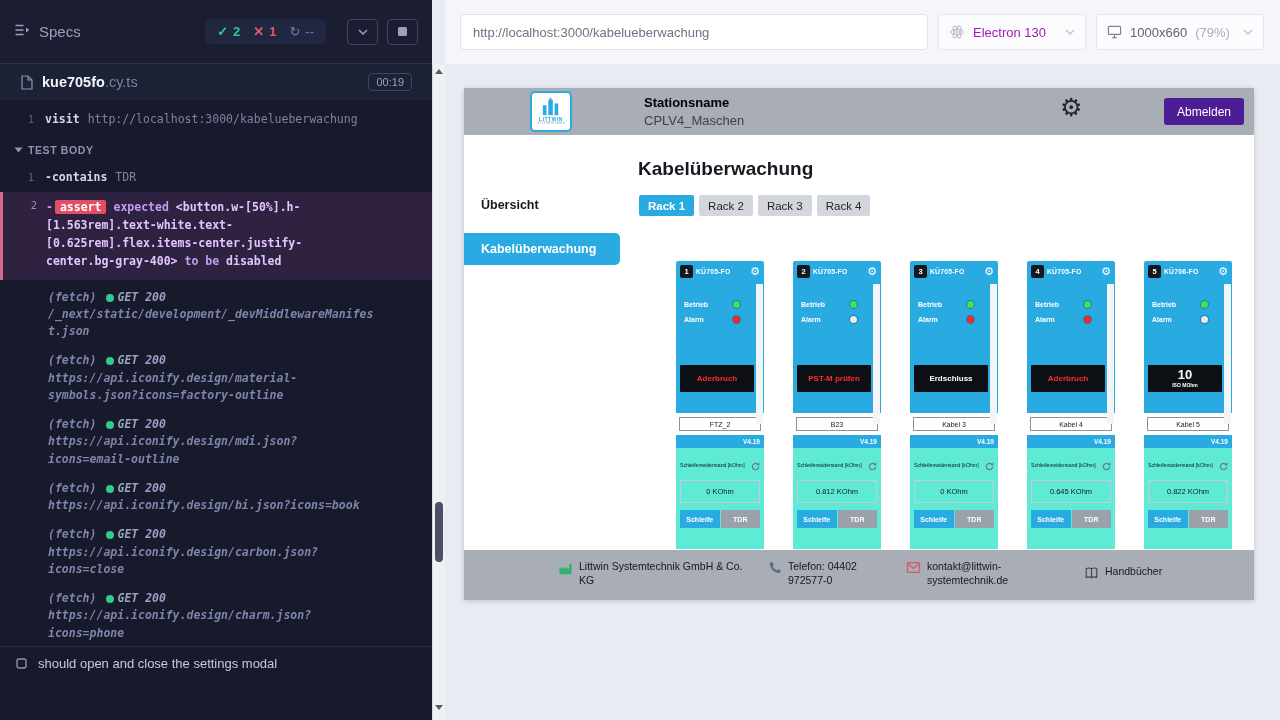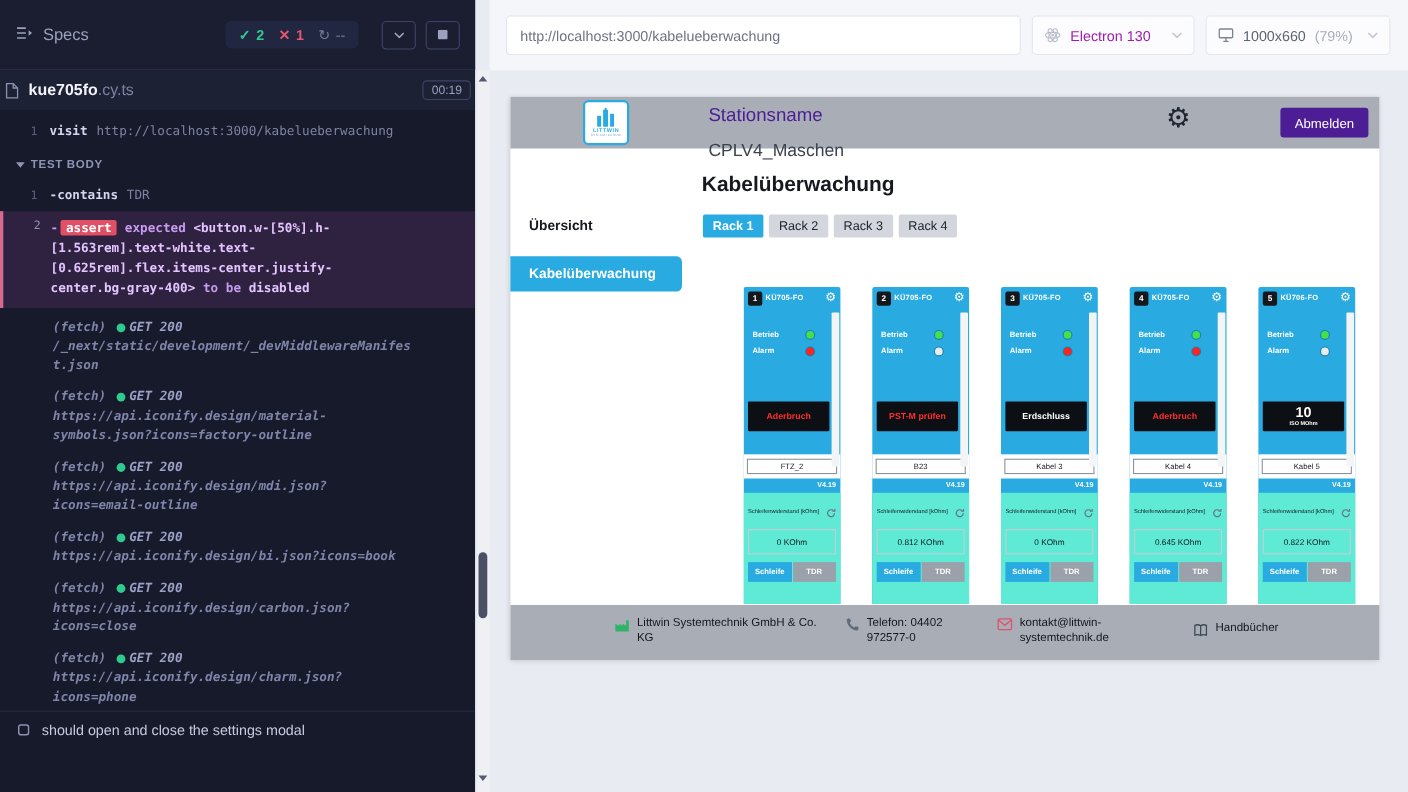--- a/index.html
+++ b/index.html
@@ -8,21 +8,21 @@
   #root{position:relative;width:1280px;height:720px;overflow:hidden;background:#e9ebf2}
 
   
   .cy{position:absolute;left:0;top:0;width:432px;height:720px;background:#171a2b;color:#c8ccdf;overflow:hidden}
   .cy-head{height:64px;display:flex;align-items:center;padding:0 14px;background:#1b1e30;border-bottom:1px solid #2b3050}
   .specs{display:flex;align-items:flex-start;gap:9px;color:#9aa0bd;font-size:15px}
   .stats{display:flex;align-items:center;gap:13px;background:#222741;border-radius:5px;padding:5px 12px;margin-left:auto;margin-right:12px;font-size:13px;font-weight:bold}
   .stat{display:flex;gap:5px;align-items:center}
   .stat.pass{color:#2fcb8e}.stat.fail{color:#e45770}.stat.pend{color:#767c9c;font-weight:normal}
   .iconbtn{width:31px;height:26px;border:1px solid #3e4468;border-radius:4px;display:flex;align-items:center;justify-content:center;color:#9aa0bd;margin-left:9px;background:transparent}
-  .spec-bar{display:flex;align-items:center;gap:9px;padding:9px 4px;background:#1d2134}
+  .spec-bar{display:flex;align-items:center;gap:9px;padding:9px 20px;background:#1d2134}
   .spec-name{font-size:14.5px;font-weight:bold;color:#f3f4fa;white-space:nowrap}
   .spec-ext{color:#7d82a4;font-weight:normal}
   .dur{margin-left:auto;border:1px solid #3e4468;border-radius:4px;padding:2px 7px;font-size:11px;color:#9aa0bd}
   .log{font-family:"DejaVu Sans Mono",monospace;font-size:11.5px;padding-top:7px}
   .lrow{display:flex;padding:4px 14px 4px 0;align-items:baseline}
   .gut{width:34px;flex:none;text-align:right;color:#5b6184;font-size:10.5px}
   .lbody{margin-left:11px;min-width:0;line-height:1.45}
   .cmd{color:#d3d7ef;font-weight:bold}
   .cmd.dash::before{content:"-"}
   .arg{color:#7d82a4;margin-left:8px;overflow-wrap:anywhere}
@@ -55,22 +55,22 @@
   .vdim{color:#5d6373}.vpct{color:#a8adbe}
   .chev{margin-left:auto;color:#c3c7d4;display:flex}
 
   
   .app{position:absolute;left:464px;top:88px;width:790px;height:512px;background:#fff;box-shadow:0 1px 5px rgba(0,0,0,.18)}
   .ahead{height:47px;background:#a8adb6;position:relative}
   .logo{position:absolute;left:66px;top:3px;width:42px;height:41px;background:#fff;border:2px solid #29abe2;border-radius:5px;display:flex;flex-direction:column;align-items:center;justify-content:center}
   .logo-t1{font-size:5px;font-weight:bold;color:#29abe2;letter-spacing:.5px;line-height:1.1}
   .logo-t2{font-size:2.8px;color:#7aa9c4;letter-spacing:.3px;line-height:1.1}
   .station{position:absolute;left:180px;top:7px}
-  .st-lab{font-size:17px;font-weight:normal;color:#4c1d95}
-  .st-val{font-size:16px;color:#3c434e;margin-top:14px}
+  .st-lab{font-size:13px;font-weight:bold;color:#000000}
+  .st-val{font-size:13px;color:#3c434e;margin-top:3px}
   .gear-app{position:absolute;left:596px;top:7px;font-size:25px;color:#20262f;line-height:1;cursor:pointer}
   .logout{position:absolute;left:700px;top:10px;width:80px;height:27px;background:#4c1d95;color:#fff;border:none;border-radius:3px;font-size:12px;font-family:"Liberation Sans",sans-serif;cursor:pointer}
   .abody{display:flex;height:415px}
   .nav{width:172px;padding-top:54px}
   .nav-item{height:32px;display:flex;align-items:center;padding-left:17px;font-size:12.5px;font-weight:bold;color:#15181d;margin-bottom:12px;width:156px;cursor:pointer}
   .nav-item.active{background:#29abe2;color:#fff;border-radius:0 5px 5px 0}
   .main{flex:1;padding-top:23px;position:relative}
   .title{font-size:19px;font-weight:600;color:#16191f;margin-left:2px}
   .tabs{display:flex;gap:5px;margin-top:15px;margin-left:3px}
   .tab{height:21px;padding:0 9px;display:flex;align-items:center;font-size:11.5px;background:#d3d7dd;color:#20252e;border-radius:2px;cursor:pointer}

